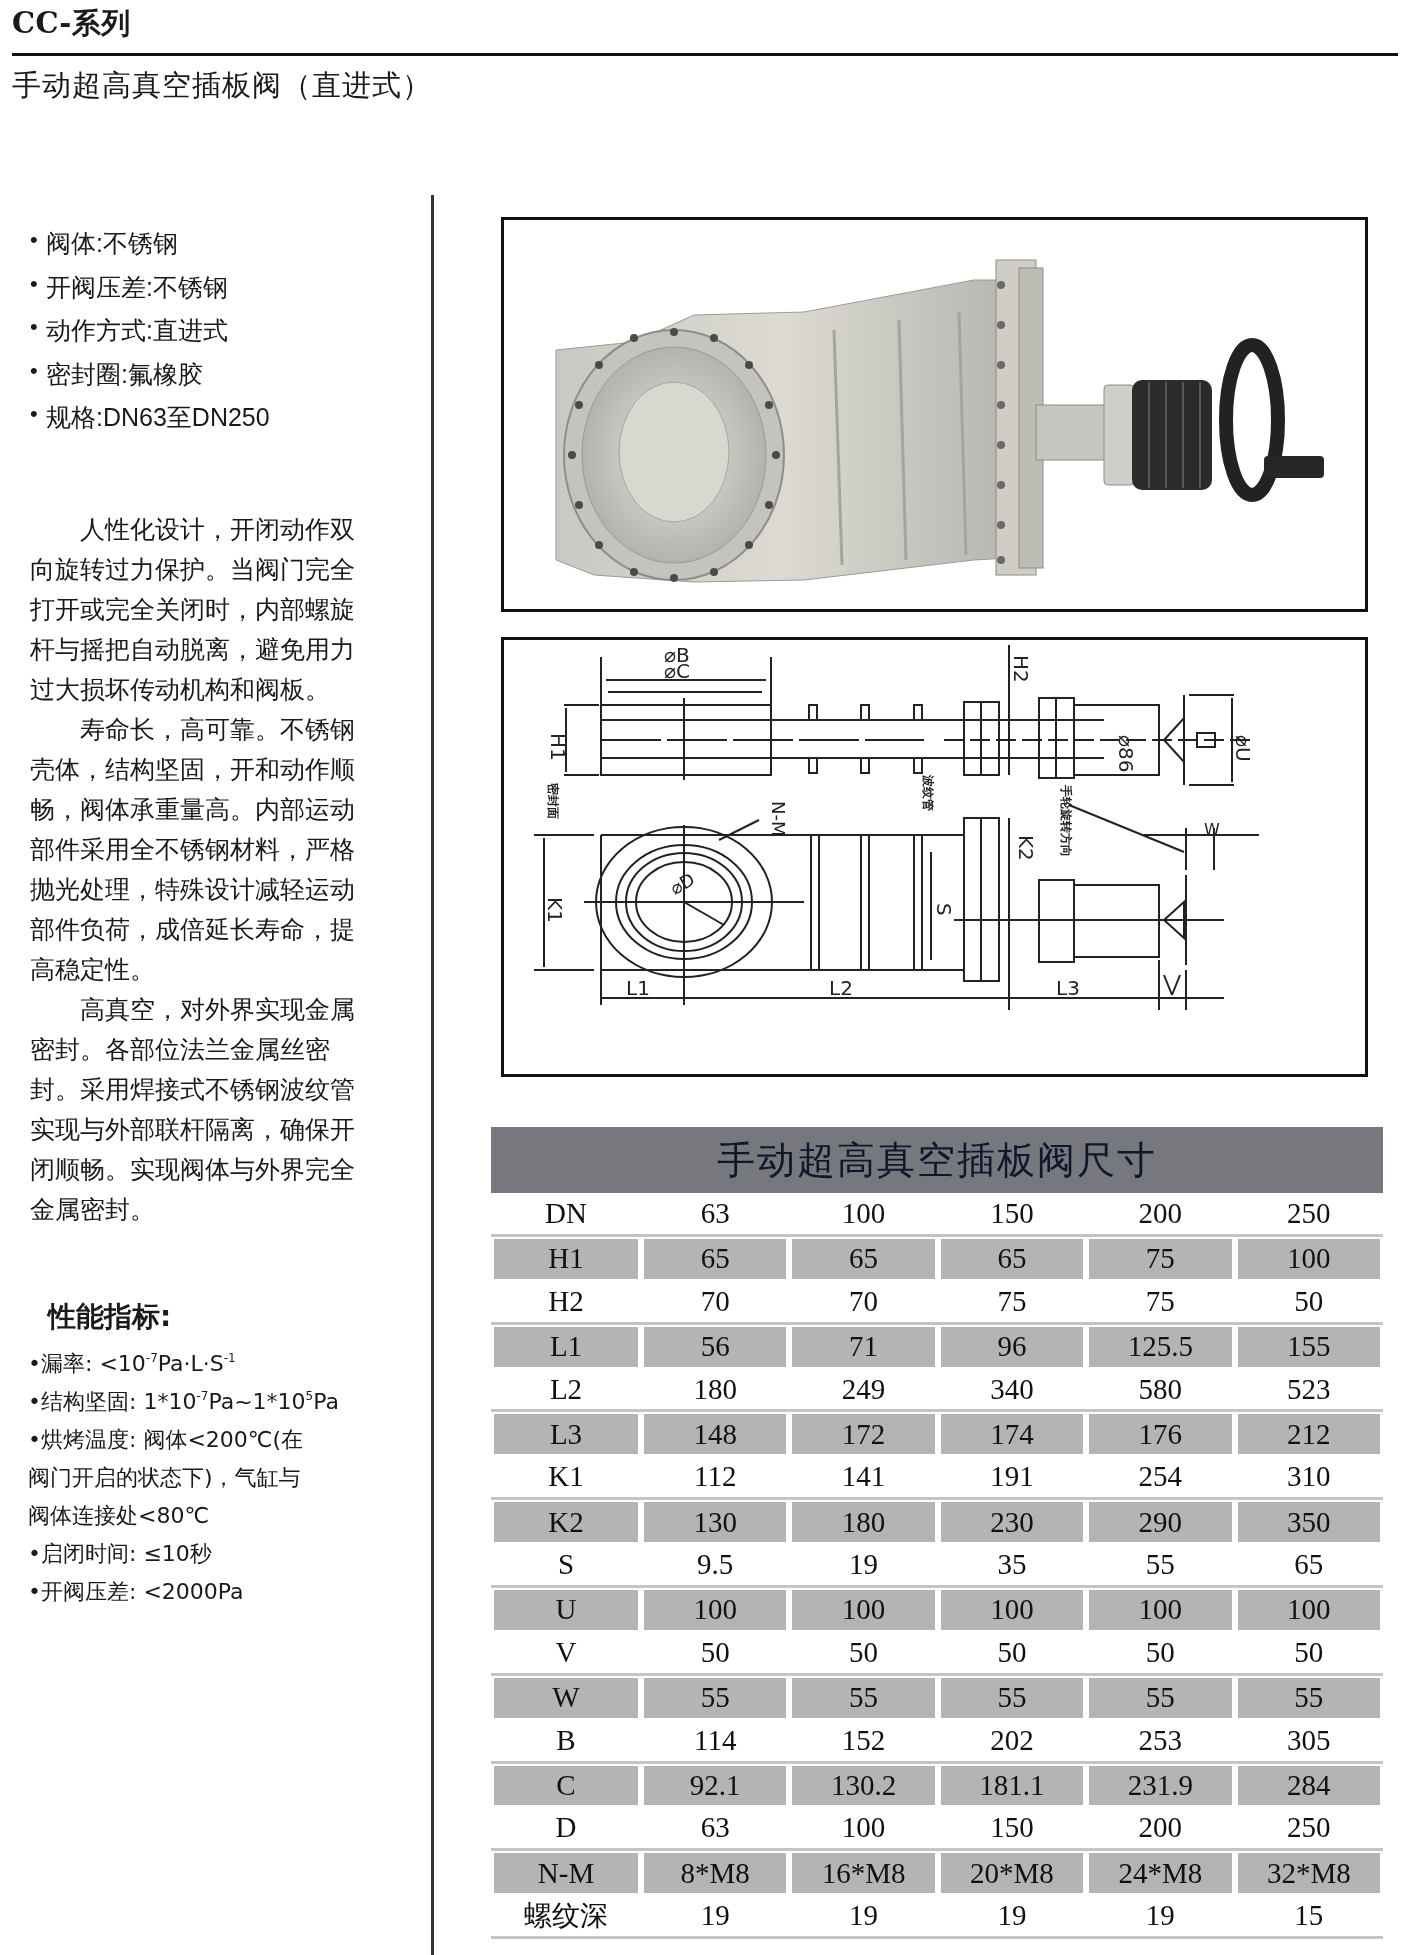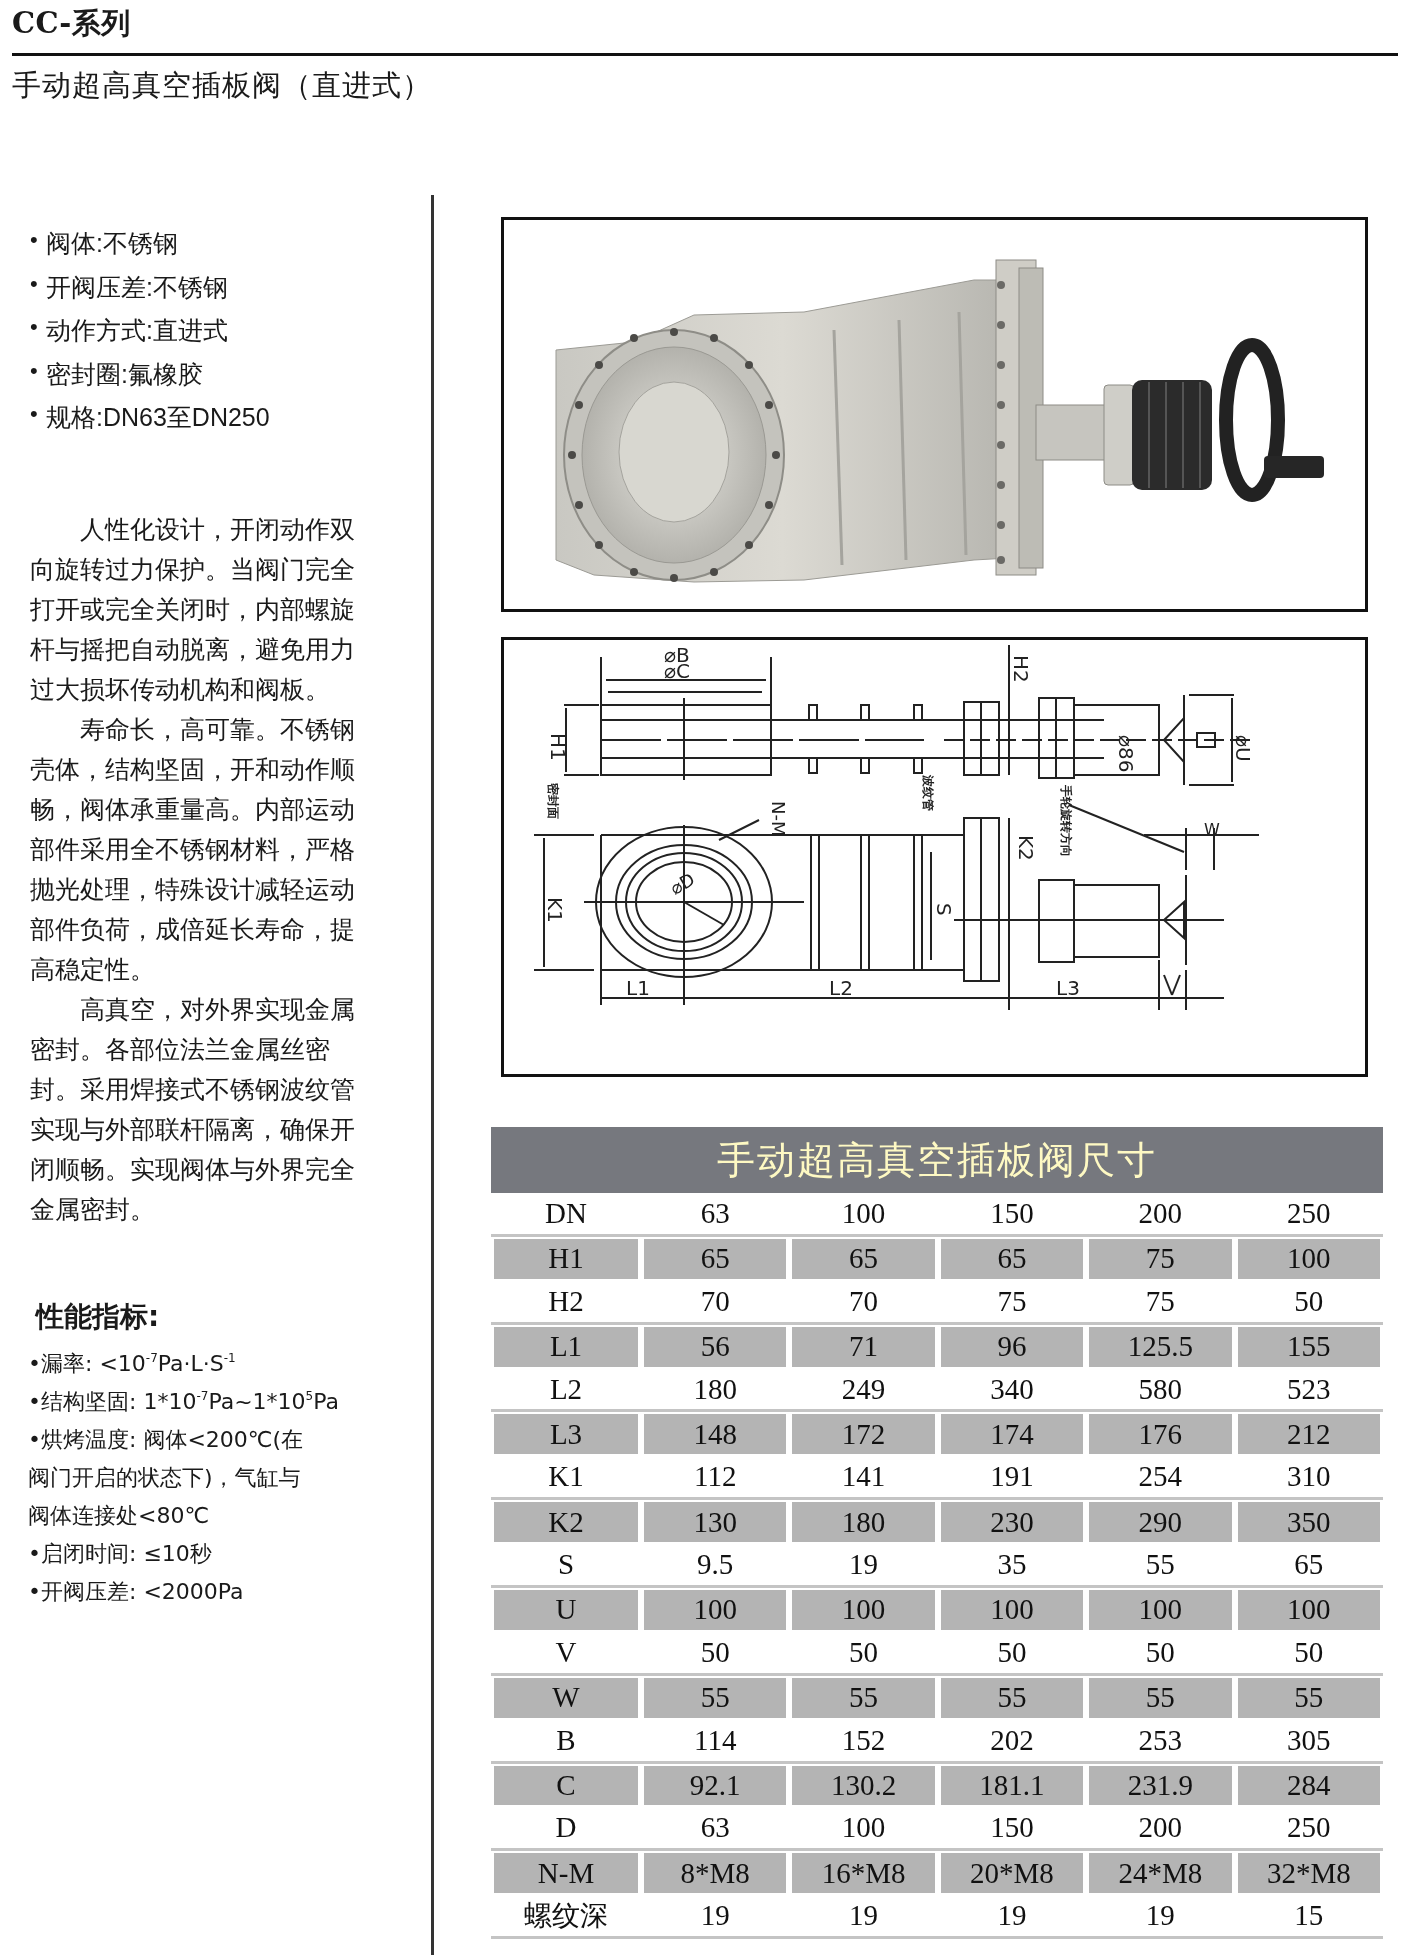--- a/index.html
+++ b/index.html
@@ -12,30 +12,30 @@
 
     .col-divider { position: absolute; left: 431px; top: 195px; width: 3px; height: 1760px; background: #333; }
 
     .features { position: absolute; left: 30px; top: 222px; list-style: none; }
     .features li { font-size: 25px; line-height: 43.5px; font-family: Liberation Sans, sans-serif; white-space: nowrap; }
     .features li .dot { display: inline-block; width: 16px; font-size: 22px; vertical-align: top; line-height: 36px; }
 
     .desc { position: absolute; left: 30px; top: 510px; width: 340px; font-family: "DejaVu Sans", "Liberation Sans", sans-serif; font-size: 25px; line-height: 40px; }
     .desc p { text-indent: 2em; margin-bottom: 0; }
 
-    .perf-heading { position: absolute; left: 36px; top: 1298px; font-family: "DejaVu Sans", "Liberation Sans", sans-serif; font-size: 28px; font-weight: bold; }
+    .perf-heading { position: absolute; left: 48px; top: 1298px; font-family: "DejaVu Sans", "Liberation Sans", sans-serif; font-size: 28px; font-weight: bold; }
     .perf-list { position: absolute; left: 28px; top: 1345px; list-style: none; width: 400px; font-family: "DejaVu Sans", "Liberation Sans", sans-serif; font-size: 22px; line-height: 38px; }
     .perf-list li { white-space: nowrap; }
     .perf-list sup { font-size: 12px; vertical-align: 9px; line-height: 0; }
 
     .photo-frame { position: absolute; left: 501px; top: 217px; width: 867px; height: 395px; border: 3px solid #111; background: #fff; overflow: hidden; }
     .drawing-frame { position: absolute; left: 501px; top: 637px; width: 867px; height: 440px; border: 3px solid #111; background: #fff; overflow: hidden; }
 
     .table-wrap { position: absolute; left: 491px; top: 1127px; width: 892px; }
-    .table-caption { width: 892px; height: 66px; background: #76787e; color: #fef9c3; font-family: "DejaVu Sans", "Liberation Sans", sans-serif; font-size: 38px; text-align: center; line-height: 66px; letter-spacing: 2px; }
+    .table-caption { width: 892px; height: 66px; background: #76787e; color: #0f172a; font-family: "DejaVu Sans", "Liberation Sans", sans-serif; font-size: 38px; text-align: center; line-height: 66px; letter-spacing: 2px; }
     table.dims { border-collapse: separate; border-spacing: 0; width: 892px; table-layout: fixed; font-family: "Liberation Serif", "DejaVu Serif", serif; font-size: 29px; }
     table.dims td { height: 43.9px; text-align: center; padding: 0; color: #111; }
     table.dims tr.row-shade td { background: #b4b4b4; border: 2px solid #ffffff; border-left-width: 3px; border-right-width: 3px; }
     table.dims tr { border-bottom: 8px solid #0c4a6e; }
     table.dims tr td { box-shadow: inset 0 -3px 0 -0px transparent; }
     .row-line td { border-bottom: 3px solid #c4c4c4; }
     table.dims tr.row-plain td { background: #ffffff; }
     table.dims td.label { font-family: "Liberation Serif", "DejaVu Serif", serif; }
     table.dims tr.row-cjk td.label { font-family: "DejaVu Sans", "Liberation Sans", sans-serif; font-size: 28px; }
   </style>

